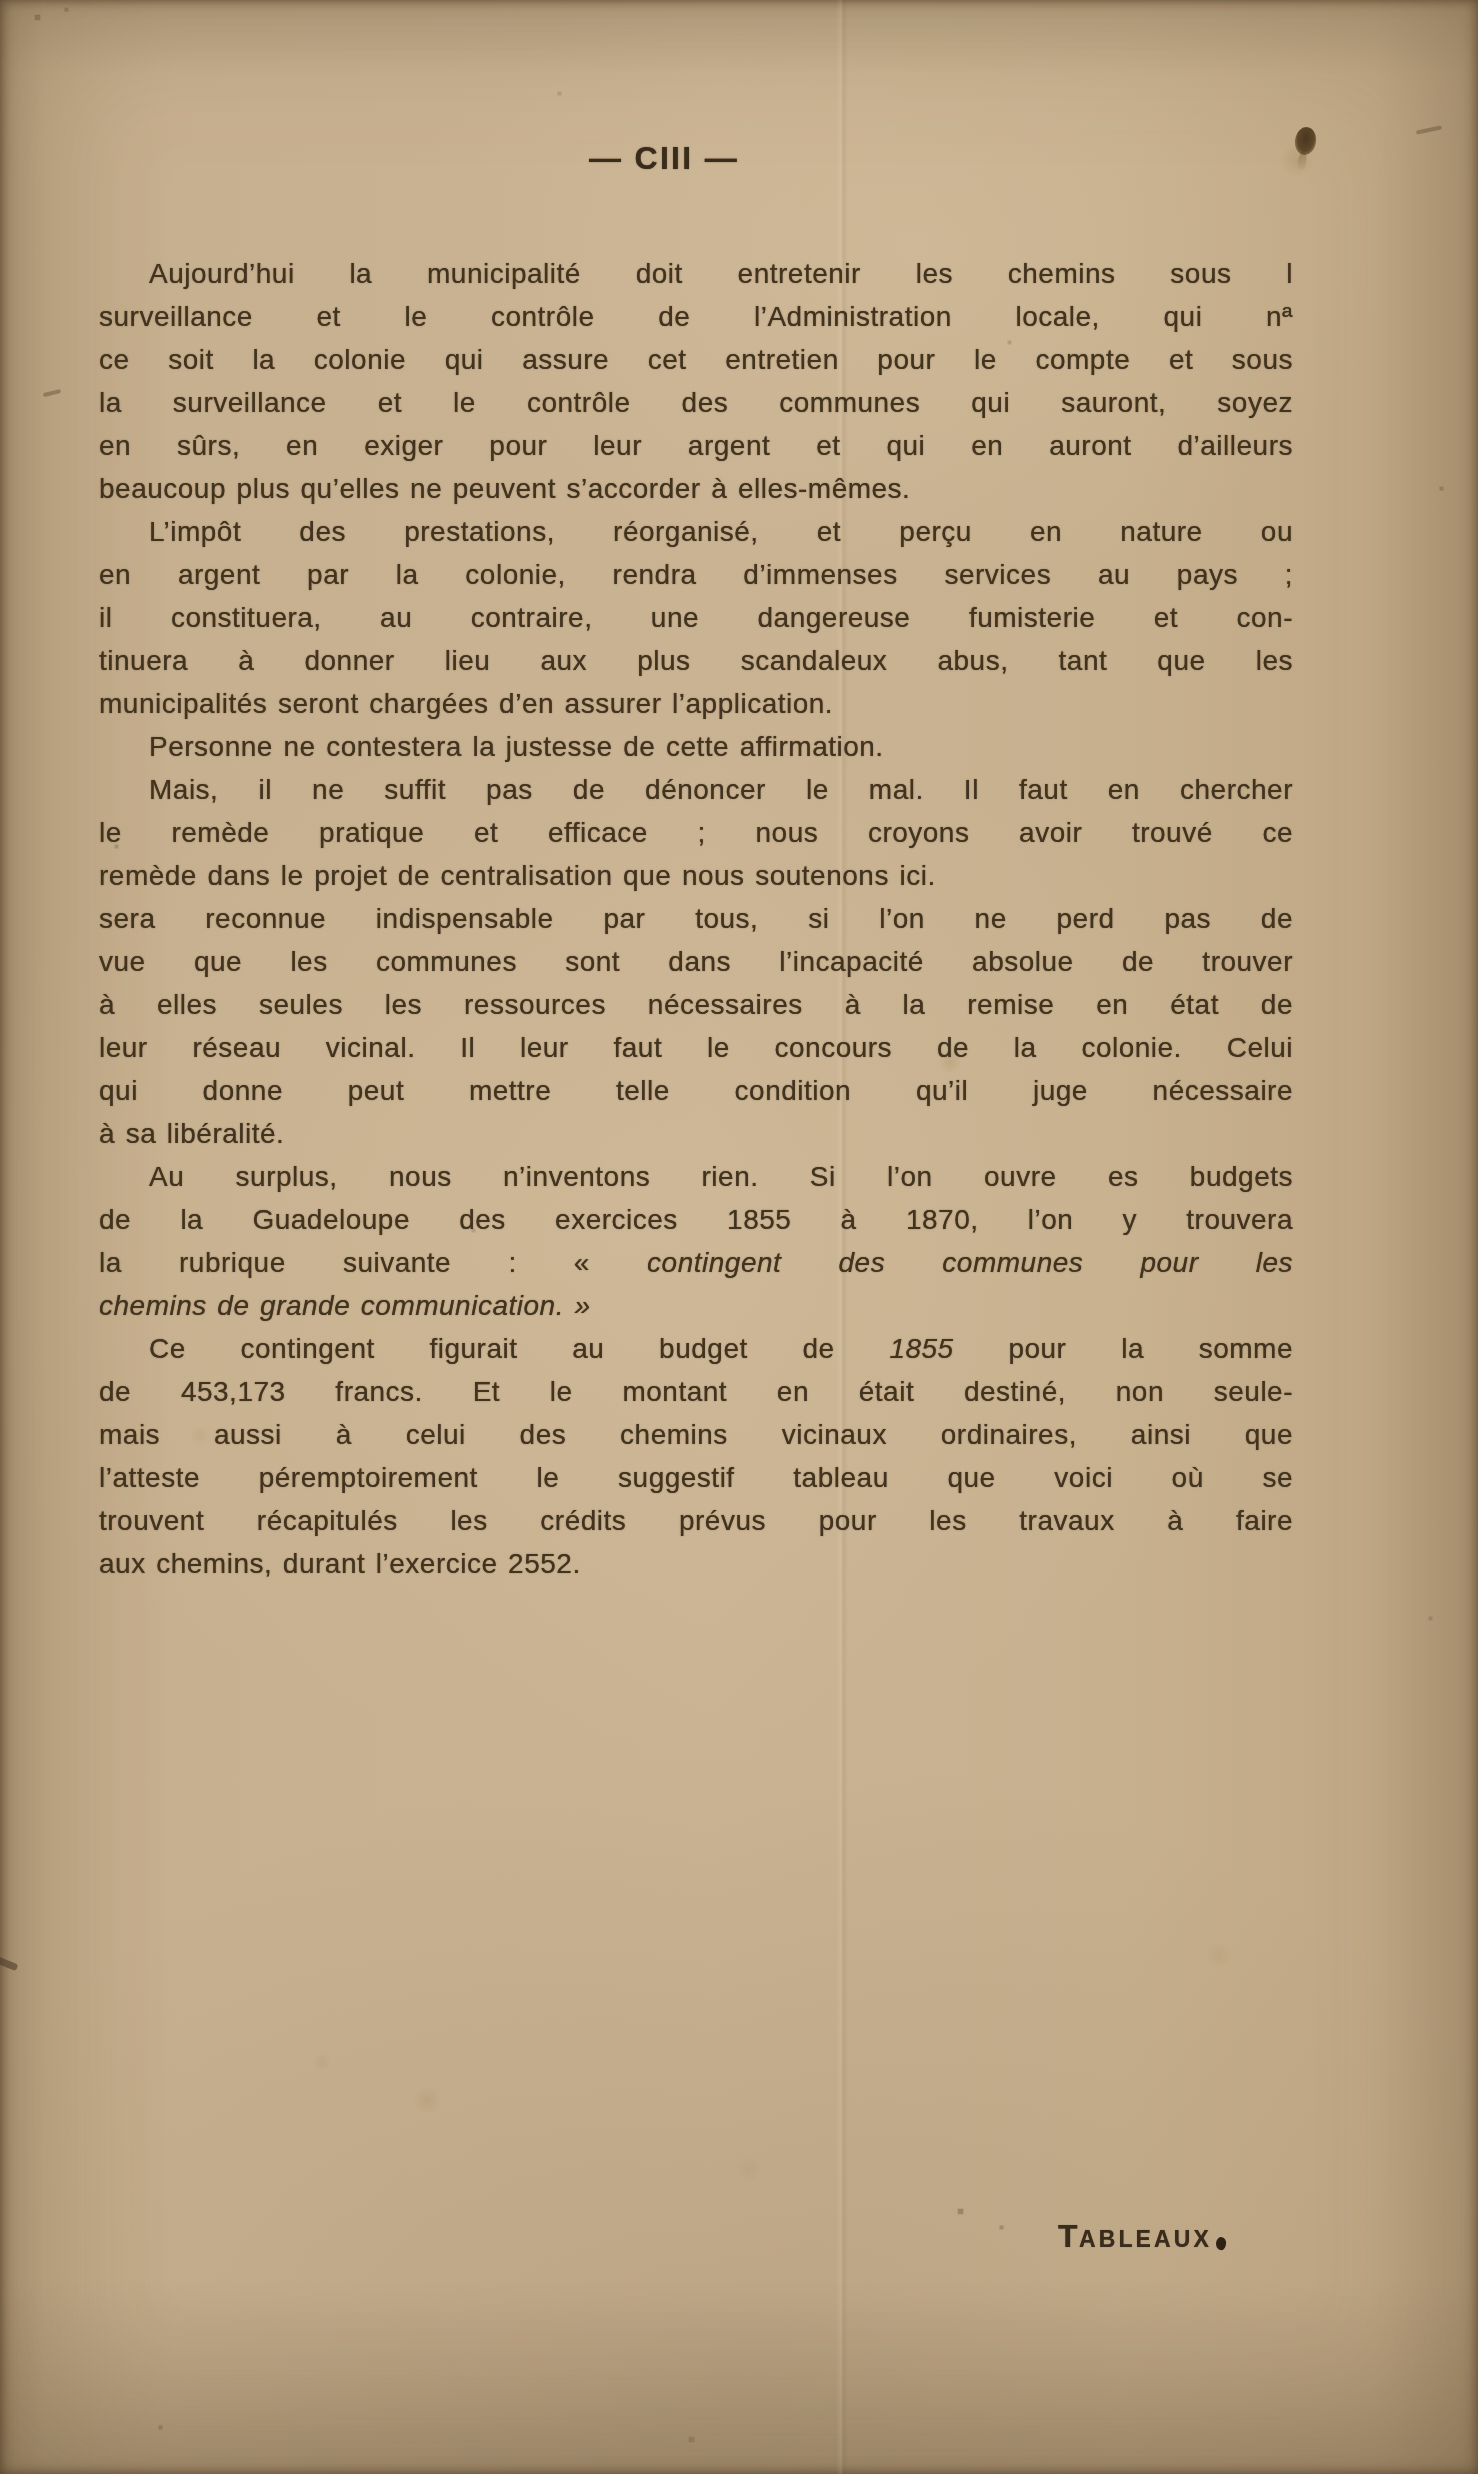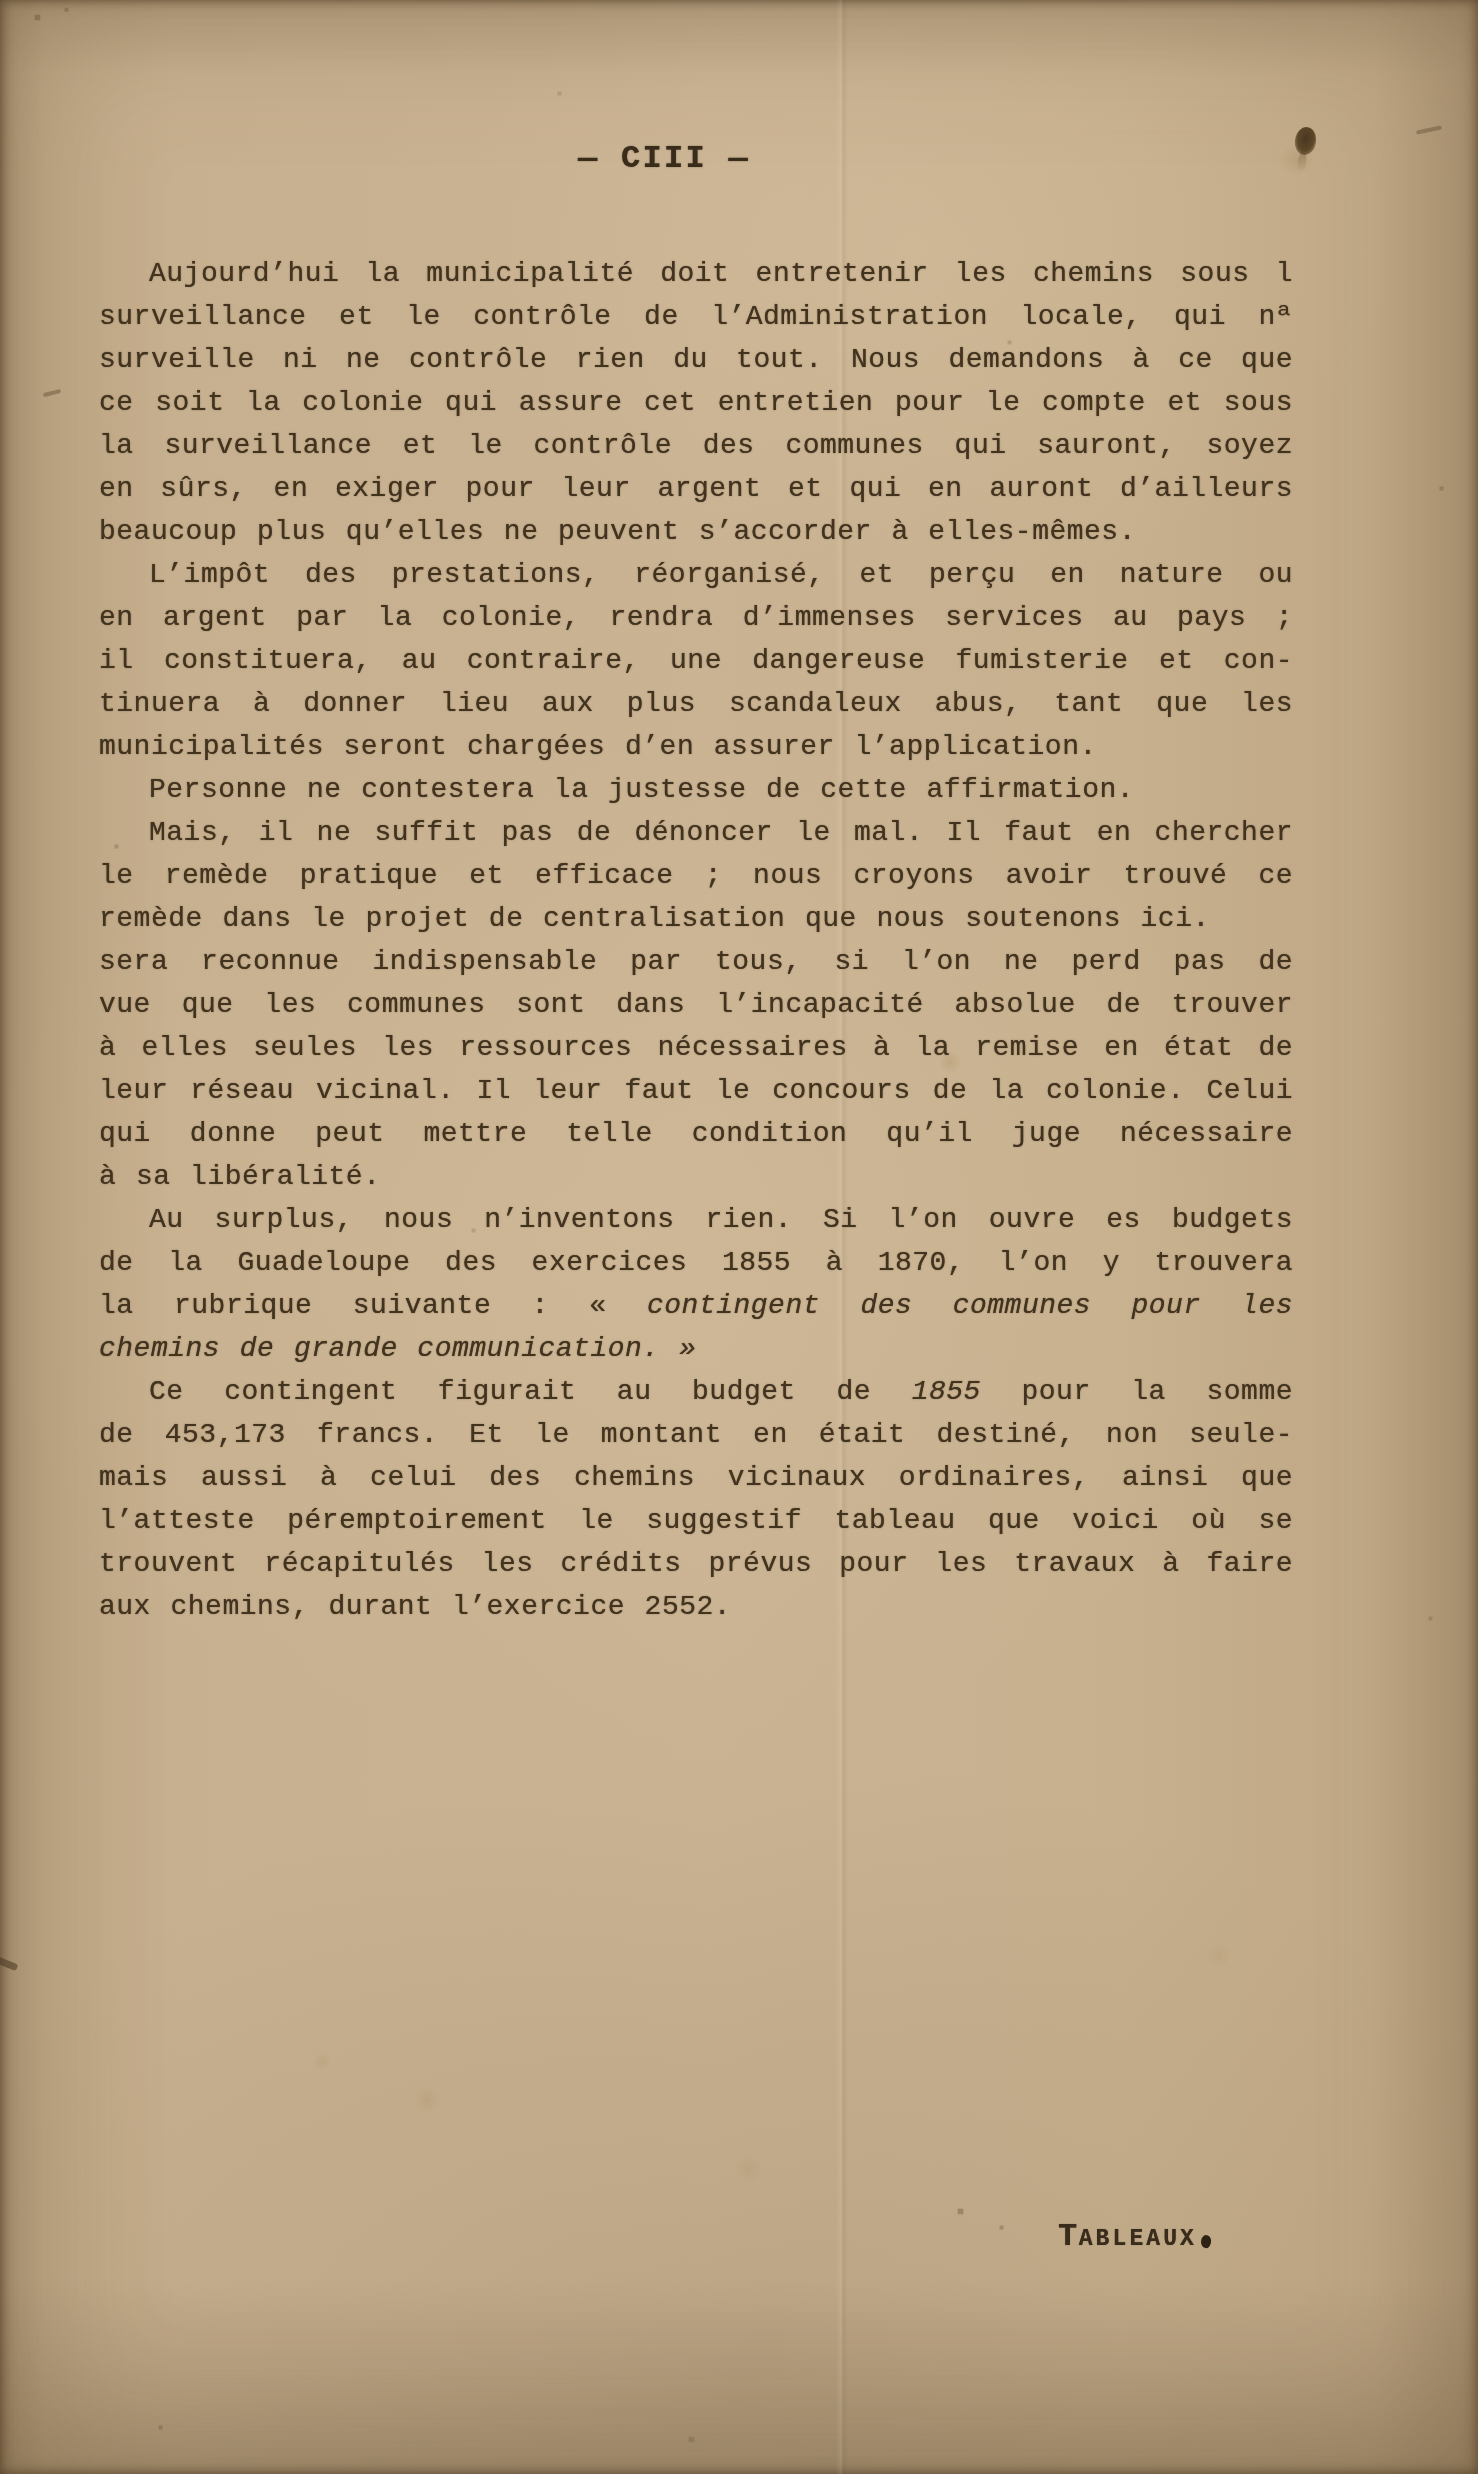--- a/index.html
+++ b/index.html
@@ -1,20 +1,20 @@
 <!DOCTYPE html>
 <html style="font-size:12.2px"><head>
 <meta charset="utf-8">
 <style>
   html,body{margin:0;padding:0;background:#8a7456;}
   .page{
     position:relative;
     width:1478px;height:2475px;
     overflow:hidden;
-    font-family:Liberation Mono, monospace;
+    font-family:Liberation Sans, sans-serif;
     color:#42331f;
     background:
       radial-gradient(ellipse 687px 496px at 62% 10%, rgba(224,204,168,.22), transparent 70%),
       radial-gradient(ellipse 992px 725px at 42% 50%, rgba(228,208,172,.16), transparent 72%),
       radial-gradient(ellipse 1145px 839px at 50% 96%, rgba(118,94,62,.17), transparent 75%),
       linear-gradient(180deg, rgba(120,100,70,.20) 0%, rgba(120,100,70,0) 3%, rgba(120,100,70,0) 92%, rgba(95,75,50,.28) 100%),
       linear-gradient(90deg, #b09877 0%, #c0a987 3%, #c7b08f 12%, #cab393 48%, #c7b08e 76%, #c0a886 93%, #b19978 100%),
       #c6af8d;
     box-shadow:
       inset 0 0 130px 27px rgba(100,80,52,.26),
@@ -118,21 +118,20 @@
   <div class="margin-dash"></div>
   <div class="edge-notch"></div>
 
   <div class="page-header">— CIII —</div>
 
   <div class="body-text">
 
     <div>
       <div class="line indent">Aujourd’hui la municipalité doit entretenir les chemins sous l</div>
       <div class="line">surveillance et le contrôle de l’Administration locale, qui nª</div>
-      <div class="line">surveille ni ne contrôle rien du tout. Nous demandons à ce que</div>
       <div class="line">ce soit la colonie qui assure cet entretien pour le compte et sous</div>
       <div class="line">la surveillance et le contrôle des communes qui sauront, soyez</div>
       <div class="line">en sûrs, en exiger pour leur argent et qui en auront d’ailleurs</div>
       <div class="line last">beaucoup plus qu’elles ne peuvent s’accorder à elles-mêmes.</div>
     </div>
 
     <div>
       <div class="line indent">L’impôt des prestations, réorganisé, et perçu en nature ou</div>
       <div class="line">en argent par la colonie, rendra d’immenses services au pays ;</div>
       <div class="line">il constituera, au contraire, une dangereuse fumisterie et con-</div>

